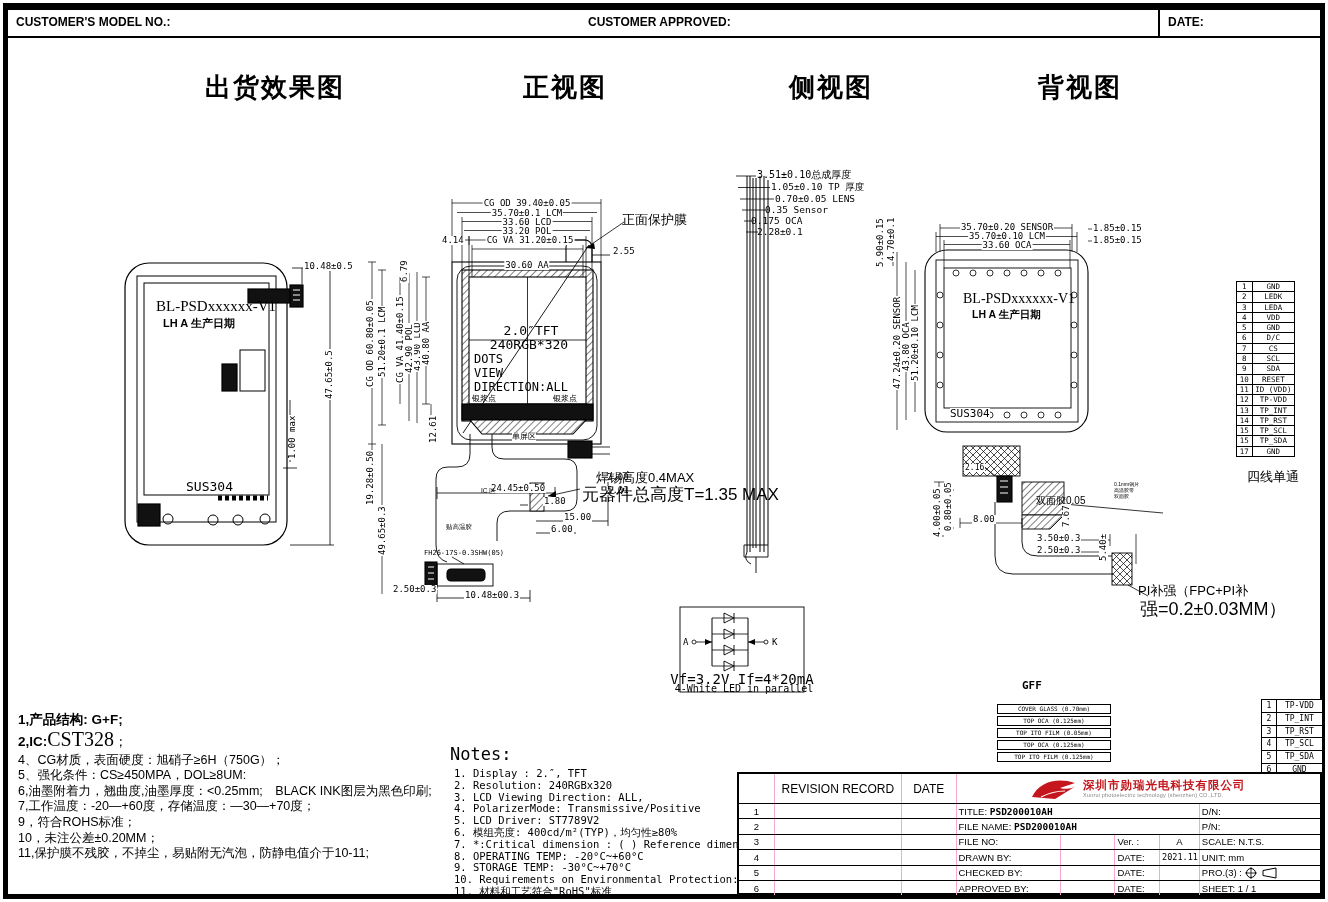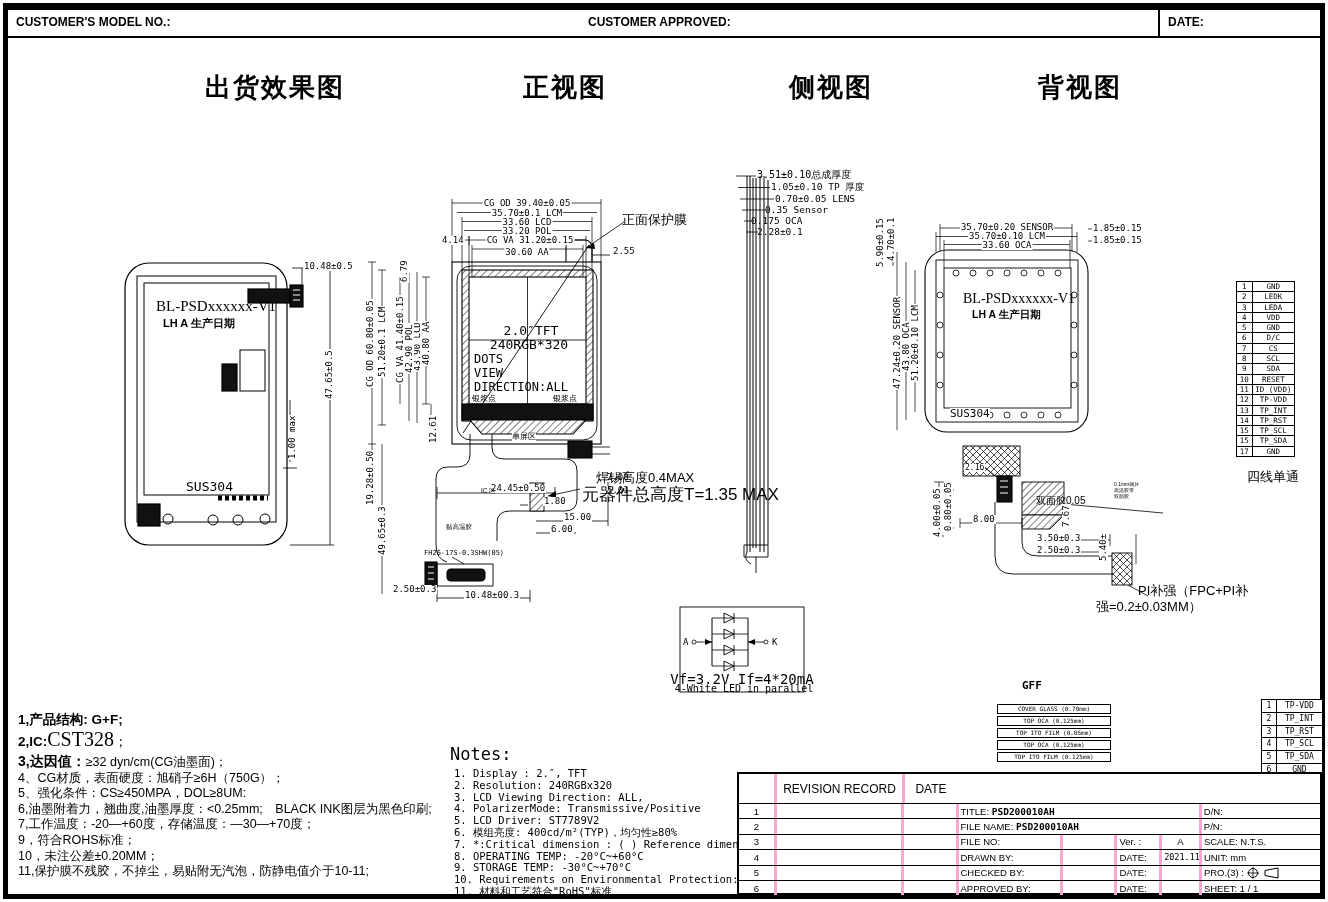--- a/index.html
+++ b/index.html
@@ -34,21 +34,21 @@
   
   .notesEN{position:absolute;left:450px;top:744px;z-index:3}
   .notesEN .nt{font:17px "DejaVu Sans Mono",monospace;margin-bottom:4px}
   .notesEN .ni{font:10.5px/11.8px "DejaVu Sans Mono",monospace;padding-left:4px}
   .notesCN{position:absolute;left:18px;top:712px;z-index:3;font-family:"Liberation Sans","DejaVu Sans",sans-serif}
   .notesCN .li{font-size:12.5px;line-height:15.6px}
   
   .tb{position:absolute;left:737px;top:772px;width:585px;height:123px;border:2px solid #000;box-sizing:border-box;z-index:3;background:#fff;font-size:9.5px}
   .tb .row{display:flex;border-top:1px solid #000;box-sizing:border-box}
   .tb .row:first-child{border-top:none}
-  .tb .cell{border-left:3px solid #f9a8d4;box-sizing:border-box;overflow:hidden;white-space:nowrap;padding:1px 2px;display:flex;align-items:center}
+  .tb .cell{border-left:1px solid #f9a8d4;box-sizing:border-box;overflow:hidden;white-space:nowrap;padding:1px 2px;display:flex;align-items:center}
   .tb .cell:first-child{border-left:none}
   .tb .hrow{height:29px}
   .tb .drow{height:15.4px}
   .tb .cnum{width:35px;justify-content:center}
   .tb .crev{width:128px;justify-content:center}
   .tb .cdate{width:55px;justify-content:center}
   .tb .clogo{width:367px;justify-content:center;gap:6px}
   .tb .hfont{font-size:12px}
   .logo-cn{font-size:11.5px;font-weight:bold;color:#c4161c;letter-spacing:1px;line-height:1.1}
   .logo-en{font-size:5.5px;color:#888;letter-spacing:.2px}
@@ -218,21 +218,21 @@
   <div class="L m" style="left:186px;top:480px;font-size:13px">SUS304</div>
   <div class="L d" style="left:303px;top:262px">10.48±0.5</div>
   <div class="L d r" style="left:325px;top:400px">47.65±0.5</div>
   <div class="L d r" style="left:288px;top:460px">1.00 max</div>
 
   <div class="L d ctr" style="left:527px;top:199px">CG OD 39.40±0.05</div>
   <div class="L d ctr" style="left:527px;top:208.5px">35.70±0.1 LCM</div>
   <div class="L d ctr" style="left:527px;top:217.5px">33.60 LCD</div>
   <div class="L d ctr" style="left:527px;top:226.5px">33.20 POL</div>
   <div class="L d ctr" style="left:530px;top:236px">CG VA 31.20±0.15</div>
-  <div class="L d ctr" style="left:527px;top:248px">30.60 AA</div>
+  <div class="L d ctr" style="left:527px;top:261px">30.60 AA</div>
   <div class="L d" style="left:441px;top:236px">4.14</div>
   <div class="L d" style="left:612px;top:247px">2.55</div>
   <div class="L c" style="left:622px;top:213px;font-size:13px">正面保护膜</div>
   <div class="L d r" style="left:366px;top:388px">CG OD 60.80±0.05</div>
   <div class="L d r" style="left:378px;top:378px">51.20±0.1 LCM</div>
   <div class="L d r" style="left:413px;top:372px">43.90 LCD</div>
   <div class="L d r" style="left:405px;top:374px">42.90 POL</div>
   <div class="L d r" style="left:396px;top:384px">CG VA 41.40±0.15</div>
   <div class="L d r" style="left:422px;top:366px">40.80 AA</div>
   <div class="L d r" style="left:400px;top:283px">6.79</div>
@@ -287,21 +287,21 @@
   <div class="L d" style="left:972px;top:515px">8.00</div>
   <div class="L c" style="left:1036px;top:496px;font-size:10px">双面胶0.05</div>
   <div class="L d r" style="left:1062px;top:528px">7.67</div>
   <div class="L c" style="left:1114px;top:482px;font-size:5px">0.1mm钢片</div>
   <div class="L c" style="left:1114px;top:488px;font-size:5px">高温胶带</div>
   <div class="L c" style="left:1114px;top:494px;font-size:5px">双面胶</div>
   <div class="L d" style="left:1036px;top:534px">3.50±0.3</div>
   <div class="L d" style="left:1036px;top:546px">2.50±0.3</div>
   <div class="L d r" style="left:1099px;top:562px">5.40±</div>
   <div class="L c" style="left:1138px;top:584px;font-size:13px">PI补强（FPC+PI补</div>
-  <div class="L c" style="left:1096px;top:600px;font-size:13px">强=0.2±0.03MM）</div>
+  <div class="L c" style="left:1140px;top:600px;font-size:18px">强=0.2±0.03MM）</div>
 
   <div class="ptbl pintbl" style="left:1236px;top:282px">
     <div class="pr">
         <span class="pn">1</span>
         <span class="ps">GND</span>
       </div>
     <div class="pr">
         <span class="pn">2</span>
         <span class="ps">LEDK</span>
       </div>
@@ -405,21 +405,20 @@
       </div>
     <div class="pr">
         <span class="pn">6</span>
         <span class="ps">GND</span>
       </div>
   </div>
 
   <div class="notesCN">
     <div class="li b" style="font-size:13.5px">1,产品结构: G+F;</div>
     <div class="li" style="line-height:22px"><span class="b" style="font-size:13.5px">2,IC:</span><span class="sf" style="font-size:20px">CST328</span><span style="font-size:13.5px">；</span></div>
-    <div class="li" style="line-height:17px"><span class="b" style="font-size:14px">3,达因值：</span><span>≥32 dyn/cm(CG油墨面)；</span></div>
     <div class="li">4、CG材质，表面硬度：旭硝子≥6H（750G）；</div>
     <div class="li">5、强化条件：CS≥450MPA，DOL≥8UM:</div>
     <div class="li">6,油墨附着力，翘曲度,油墨厚度：&lt;0.25mm;　BLACK INK图层为黑色印刷;</div>
     <div class="li">7,工作温度：-20—+60度，存储温度：—30—+70度；</div>
     <div class="li">9，符合ROHS标准；</div>
     <div class="li">10，未注公差±0.20MM；</div>
     <div class="li">11,保护膜不残胶，不掉尘，易贴附无汽泡，防静电值介于10-11;</div>
   </div>
 
   <div class="notesEN">
@@ -435,20 +434,30 @@
     <div class="ni">9. STORAGE TEMP: -30°C~+70°C</div>
     <div class="ni">10. Requirements on Environmental Protection: ROHS</div>
     <div class="ni">11. 材料和工艺符合"RoHS"标准</div>
   </div>
 
   <div class="tb">
     <div class="row hrow">
       <div class="cell cnum"></div>
       <div class="cell crev hfont">REVISION RECORD</div>
       <div class="cell cdate hfont">DATE</div>
+      <div class="cell clogo">
+        <svg width="46" height="24" viewBox="0 0 46 24">
+          <path d="M1,20 C8,5 26,0 44,6 L29,11 C36,13 42,11 45,9 L24,22 Z" fill="#c4161c"></path>
+          <path d="M10,20 q12,-6 24,-6" stroke="#fff" stroke-width="1.2" fill="none"></path>
+        </svg>
+        <div>
+          <div class="logo-cn">深圳市勋瑞光电科技有限公司</div>
+          <div class="logo-en">Xunrui photoelectric technology (shenzhen) CO.,LTD.</div>
+        </div>
+      </div>
     </div>
     <div class="row drow">
       <div class="cell cnum">1</div>
       <div class="cell crev"></div>
       <div class="cell cdate"></div>
       <div class="cell" style="width:245px"><span>TITLE:</span>&nbsp;<span class="b m">PSD200010AH</span></div>
       <div class="cell" style="width:122px">D/N:</div>
     </div>
     <div class="row drow">
       <div class="cell cnum">2</div>

